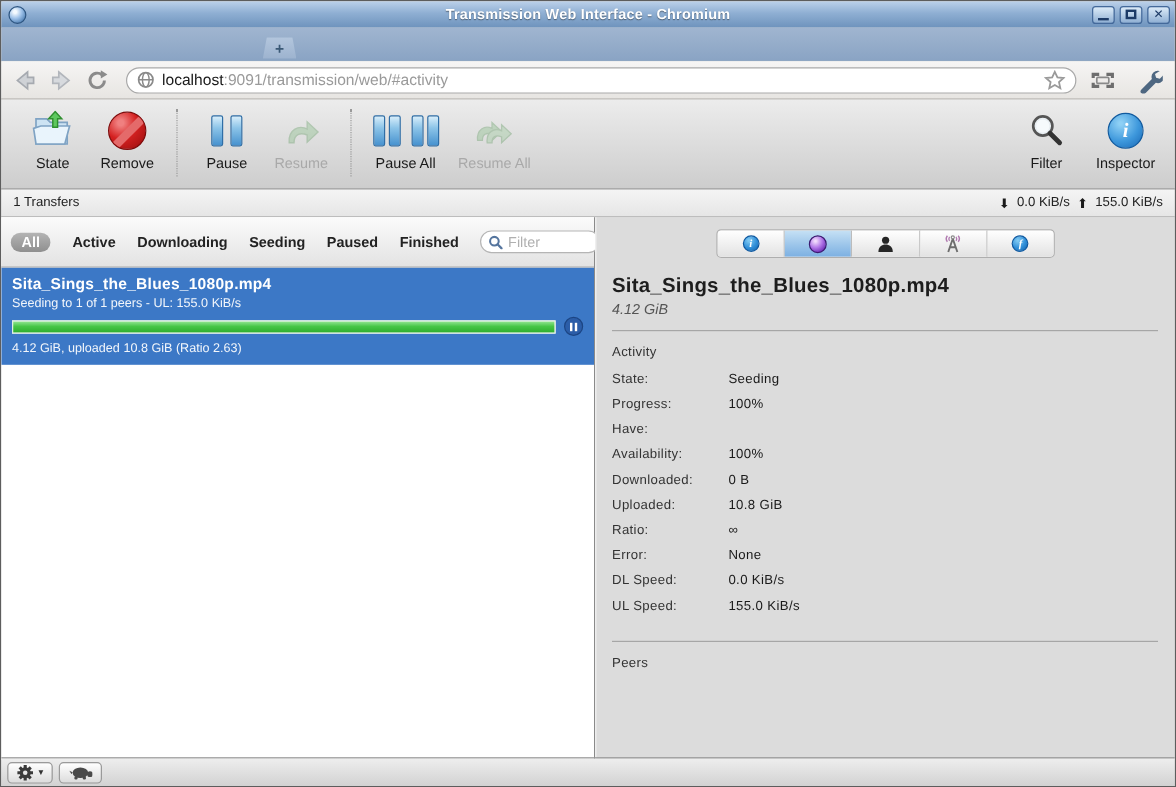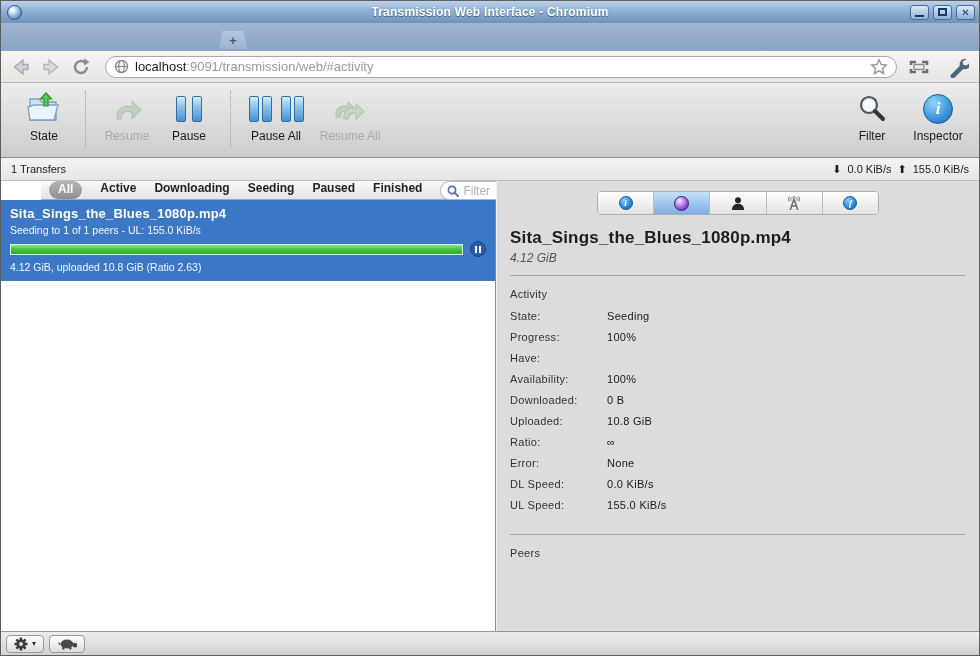--- a/index.html
+++ b/index.html
@@ -79,22 +79,22 @@
     display:flex; align-items:center; padding:0 10px; font-size:11px; color:#222; }
   .speeds { margin-left:auto; display:flex; align-items:center; gap:6px; }
   .speed-arrow { font-size:11px; color:#1a1a1a; }
 
   
   .main { position:absolute; left:0; top:180px; width:100%; height:452px; display:flex; }
   .left-panel { width:495px; height:100%; background:#fff; border-right:1px solid #8a8a8a; display:flex; flex-direction:column; }
   .right-panel { flex:1; height:100%; background:#dcdcdc; border-left:1px solid #f2f2f2; overflow:hidden; }
 
   
-  .filterbar { height:19px; background:linear-gradient(180deg,#fbfbfb,#e3e3e3); border-bottom:1px solid #a8a8a8;
-    display:flex; padding:0 8px; gap:18px;margin-left:40px; }
+  .filterbar { height:42px; background:linear-gradient(180deg,#fbfbfb,#e3e3e3); border-bottom:1px solid #a8a8a8;
+    display:flex; align-items:center; padding:0 8px; gap:18px; }
   .ftab { font-size:12px; font-weight:bold; color:#222; }
   .ftab.pill { background:linear-gradient(180deg,#b4b4b4,#8f8f8f); color:#fff; border-radius:9px; padding:1px 9px; }
   .fsearch { margin-left:auto; width:104px; height:19px; border:1px solid #b5b5b5; border-radius:10px; background:#fff;
     display:flex; align-items:center; padding:0 6px; }
   .fsearch input { border:none; outline:none; width:70px; font-size:12px; color:#333; margin-left:4px; background:transparent; }
   .fsearch input::placeholder { color:#b0b0b0; }
 
   
   .tlist { flex:1; overflow:hidden; }
   .trow { background:#3c78c6; color:#fff; padding:6px 9px 8px 9px; }
@@ -212,37 +212,43 @@
     <div class="tbtn">
       <div class="ticon">
         <svg width="36" height="34">
           <path d="M4 12 L4 28 L30 28 L30 10 L16 10 L13 7 L4 7 Z" fill="#cde3f3" stroke="#7fa3c4" stroke-width="1.4"></path>
           <path d="M2 15 L8 13 L32 13 L28 28 L4 28 Z" fill="#e9f4fc" stroke="#7fa3c4" stroke-width="1.4"></path>
           <path d="M18 14 L18 7 L14.5 7 L20 1 L25.5 7 L22 7 L22 14 Z" fill="#5fc85f" stroke="#2f8f2f" stroke-width="1.2"></path>
         </svg>
       </div>
       <div class="tlabel">State</div>
     </div>
+    <div class="tbtn">
+      <div class="ticon">
+          <div class="remove-ic"></div>
+        </div>
+      <div class="tlabel">Remove</div>
+    </div>
     <div class="tsep"></div>
+    <div class="tbtn">
+      <div class="ticon">
+          <div class="pausebars">
+            <span class="pbar"></span>
+            <span class="pbar"></span>
+          </div>
+        </div>
+      <div class="tlabel">Pause</div>
+    </div>
     <div class="tbtn disabled">
       <div class="ticon">
         <svg width="32" height="28">
             <path d="M6 24 C5 13 14 9 21 12.5 L21 6.5 L30 15 L21 23.5 L21 17.5 C15 15 10 17 10 24 Z" fill="#79c279" stroke="#55a055" stroke-width="1.2"></path>
           </svg>
       </div>
       <div class="tlabel">Resume</div>
-    </div>
-    <div class="tbtn">
-      <div class="ticon">
-          <div class="pausebars">
-            <span class="pbar"></span>
-            <span class="pbar"></span>
-          </div>
-        </div>
-      <div class="tlabel">Pause</div>
     </div>
     <div class="tsep"></div>
     <div class="tbtn" style="width:70px;">
       <div class="ticon">
         <div class="pausebars all">
             <span class="pbar"></span>
             <span class="pbar"></span>
             <span class="gap"></span>
             <span class="pbar"></span>
             <span class="pbar"></span>

